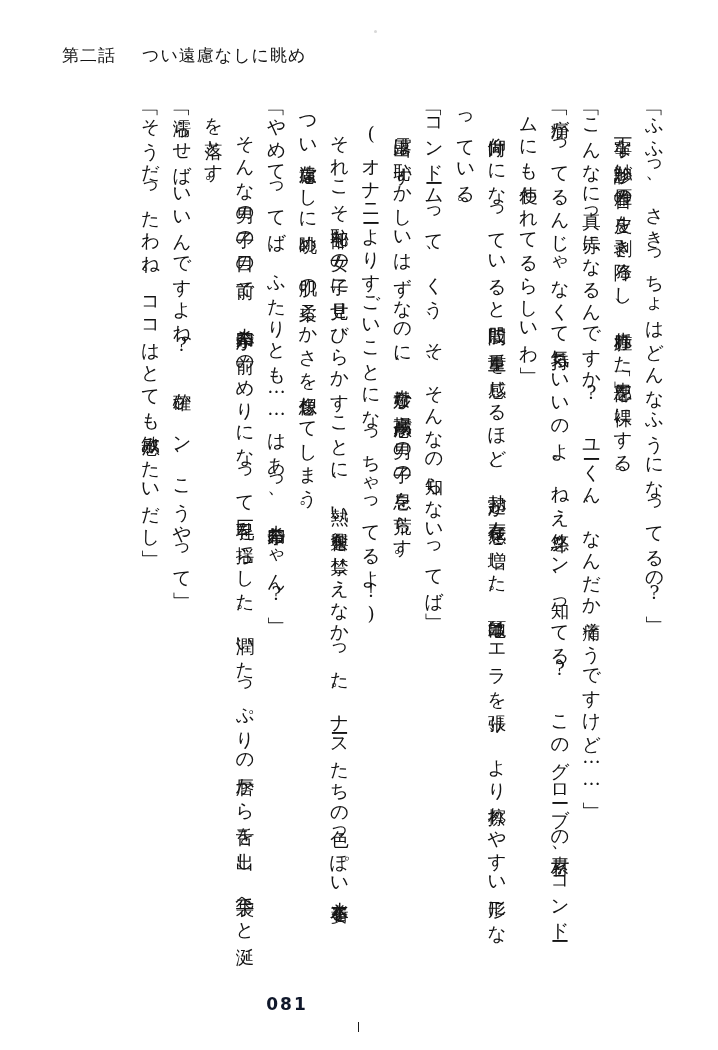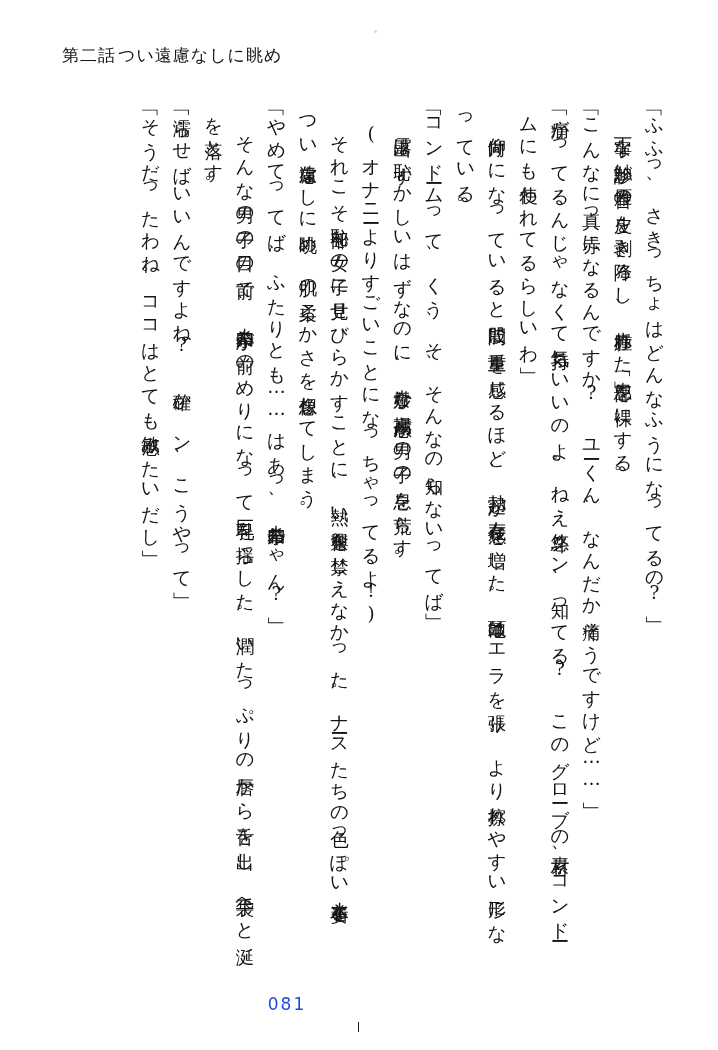--- a/index.html
+++ b/index.html
@@ -27,21 +27,21 @@
   .running-head {
     position: absolute;
     top: 44px;
     left: 62px;
     font-size: 17px;
     letter-spacing: 1px;
     white-space: nowrap;
     color: #141414;
   }
   .running-head .chap-num {
-    margin-right: 2px;
+    margin-right: 26px;
   }
   
   .reg-dot {
     position: absolute;
     top: 30px;
     left: 374px;
     width: 3px;
     height: 3px;
     border-radius: 50%;
     background: #d8d8d8;
@@ -71,23 +71,23 @@
   }
   
   .folio {
     position: absolute;
     bottom: 36px;
     left: 0;
     width: 574px;
     text-align: center;
     font-size: 17px;
     letter-spacing: 2px;
-    color: #1d4ed8;
+    color: #0f172a;
     font-family: "DejaVu Sans", "Liberation Sans", sans-serif;
-    font-weight: normal;
+    font-weight: bold;
   }
   .folio-mark {
     position: absolute;
     bottom: 18px;
     left: 358px;
     width: 1px;
     height: 10px;
     background: #1a1a1a;
   }
 </style>

